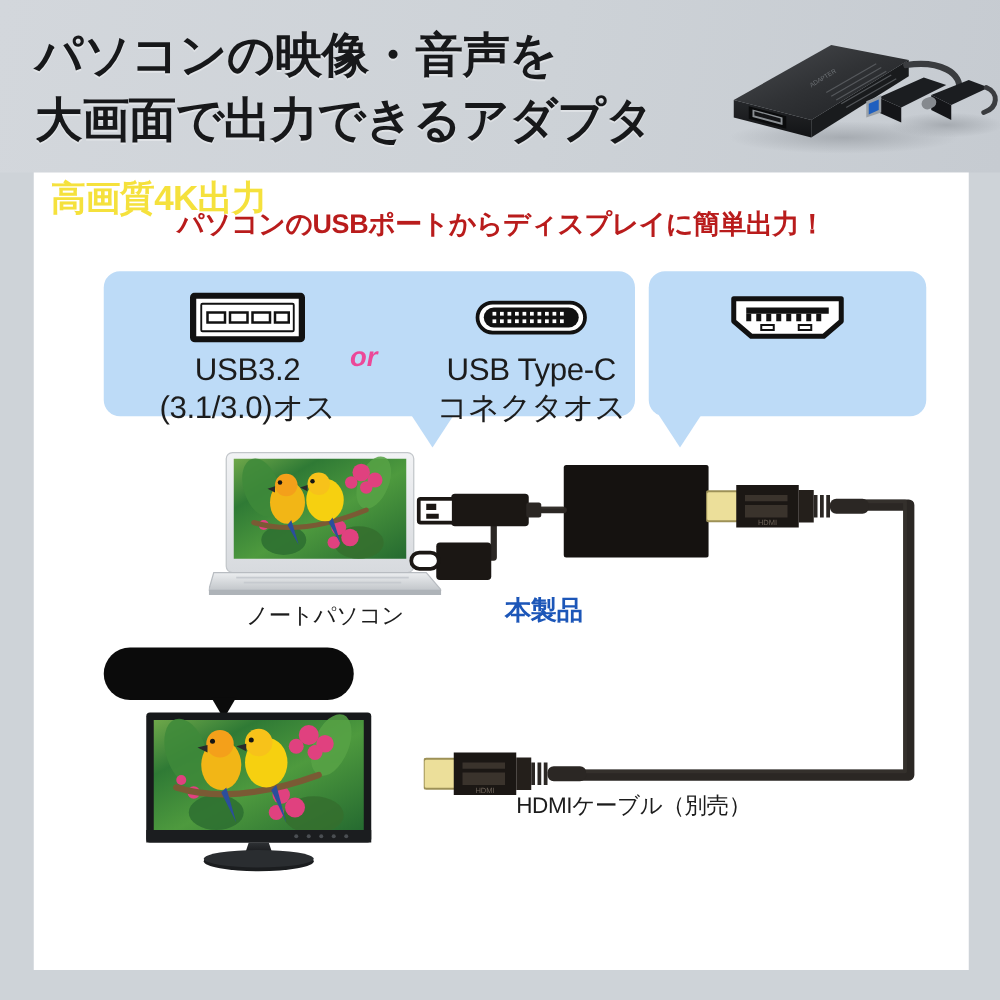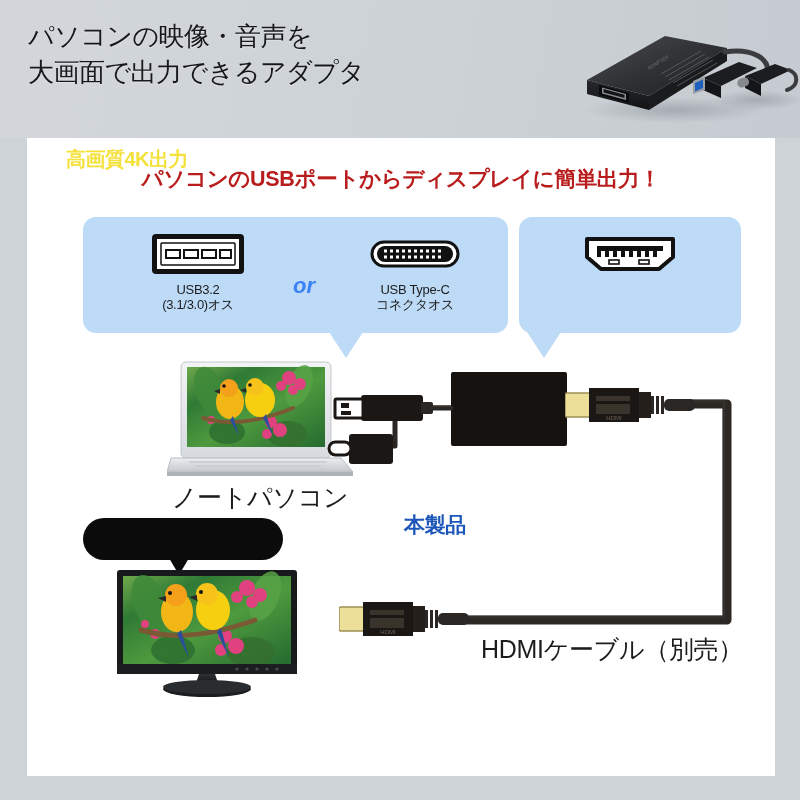--- a/index.html
+++ b/index.html
@@ -21,22 +21,22 @@
     position: absolute;
     left: 0; top: 0;
     width: 800px; height: 138px;
     background: linear-gradient(100deg, #d3d7dc 0%, #cdd2d7 55%, #c6cbd1 100%);
   }
   .header-title {
     position: absolute;
     left: 28px; top: 19px;
     width: 560px;
     color: #17181a;
-    font-size: 26px;
-    font-weight: normal;
+    font-size: 38px;
+    font-weight: bold;
     line-height: 1.38;
     letter-spacing: -0.5px;
     white-space: pre-line;
     text-shadow: 0 1px 0 rgba(255,255,255,0.35);
   }
 
   
   .hero-photo {
     position: absolute;
     left: 575px; top: 18px;
@@ -80,31 +80,30 @@
   }
   .ptr-usb  { left: 302px; top: 194px; }
   .ptr-hdmi { left: 500px; top: 194px; }
 
   .conn-cell {
     position: absolute;
     text-align: center;
   }
   .conn-label {
     color: #1c1c1c;
-    font-size: 13px;
+    font-size: 25px;
     line-height: 1.18;
     white-space: pre-line;
     letter-spacing: -0.3px;
   }
   .or-word {
     position: absolute;
     left: 253px; top: 135px;
     width: 48px;
-    text-align: center;
-    color: #3b82f6;
+    color: #ec4899;
     font-size: 22px;
     font-weight: bold;
     font-style: italic;
   }
 
   
   .icon-slot {
     height: 44px;
     display: flex;
     align-items: center;
@@ -115,30 +114,30 @@
   
   .laptop-wrap {
     position: absolute;
     left: 140px; top: 222px;
     width: 186px; height: 118px;
   }
   .caption {
     position: absolute;
     text-align: center;
     color: #1c1c1c;
-    font-size: 25px;
+    font-size: 18px;
     line-height: 1.22;
     white-space: pre-line;
     letter-spacing: -0.3px;
   }
   .cap-laptop  { left: 88px;  top: 344px; width: 290px; }
   .cap-product { left: 298px; top: 338px; width: 220px;
-                 color: #1c56b8; font-weight: bold; font-size: 21px; margin-top: 36px; }
+                 color: #1c56b8; font-weight: bold; font-size: 21px; }
   .cap-monitor { left: 72px;  top: 560px; width: 290px; }
-  .cap-cable   { left: 386px; top: 496px; width: 330px; text-align: right; }
+  .cap-cable   { left: 386px; top: 496px; width: 330px; text-align: left; }
 
   .adapter-wrap {
     position: absolute;
     left: 290px; top: 230px;
     width: 250px; height: 110px;
   }
 
   
   .badge {
     position: absolute;
@@ -148,21 +147,21 @@
     border-radius: 21px;
   }
   .badge-text {
     position: absolute;
     left: 0; top: 0;
     width: 200px; height: 42px;
     display: flex;
     align-items: center;
     justify-content: center;
     color: #f5e13c;
-    font-size: 20px;
+    font-size: 28px;
     font-weight: bold;
     letter-spacing: -0.5px;
   }
   .badge-tail {
     position: absolute;
     left: 142px; top: 420px;
     width: 0; height: 0;
     border-left: 10px solid transparent;
     border-right: 10px solid transparent;
     border-top: 17px solid #0b0b0b;
@@ -277,21 +276,21 @@
           <rect x="68" y="16" width="11" height="8"></rect>
         </g>
       </svg>
     </div>
     <div class="conn-label">USB3.2
 (3.1/3.0)オス</div>
   </div>
 
   <div class="or-word">or</div>
 
-  <div class="conn-cell" style="left:300px; top:94px; width:176px;">
+  <div class="conn-cell" style="left:310px; top:94px; width:176px;">
     <div class="icon-slot">
       <svg width="92" height="34" viewBox="0 0 92 34">
         <rect x="3" y="5" width="86" height="24" rx="12" fill="#ffffff" stroke="#111111" stroke-width="3"></rect>
         <rect x="8" y="9" width="76" height="16" rx="8" fill="#111111"></rect>
         <g fill="#ffffff">
           <rect x="15" y="12.5" width="3" height="3"></rect>
           <rect x="21" y="12.5" width="3" height="3"></rect>
           <rect x="27" y="12.5" width="3" height="3"></rect>
           <rect x="33" y="12.5" width="3" height="3"></rect>
           <rect x="39" y="12.5" width="3" height="3"></rect>

